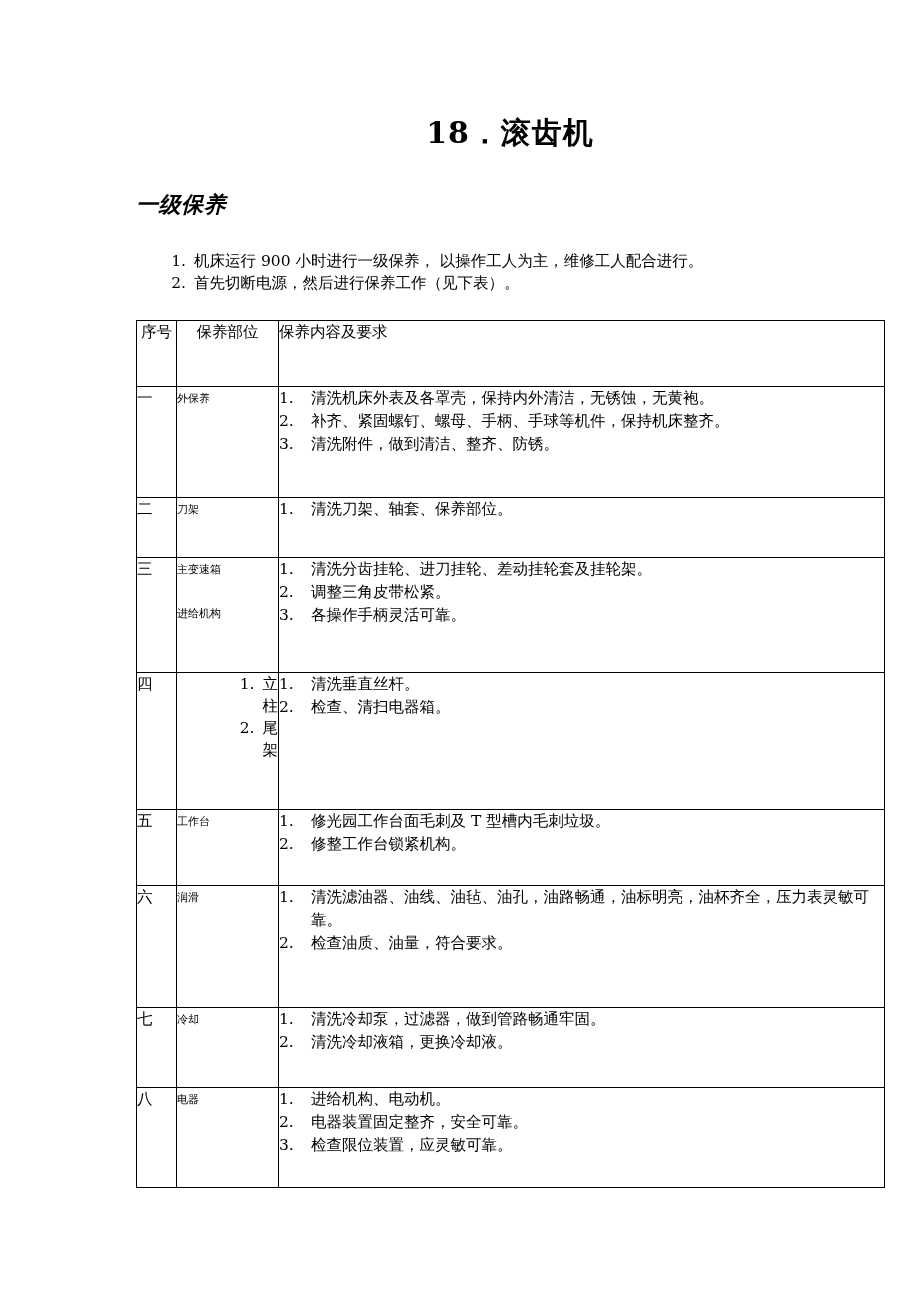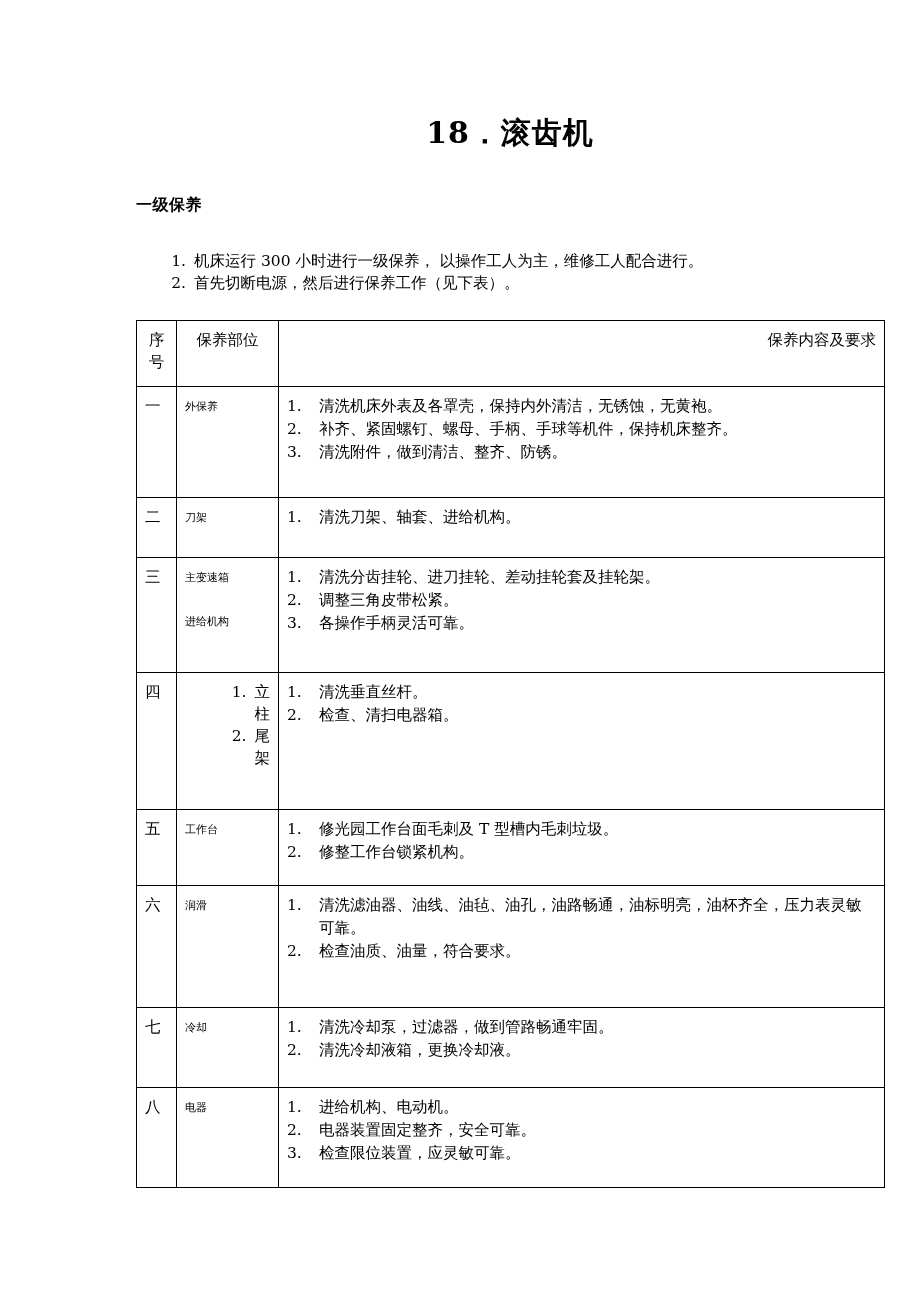--- a/index.html
+++ b/index.html
@@ -37,23 +37,24 @@
     letter-spacing: 1px;
   }
 
   
   .section-heading {
     position: absolute;
     left: 136px;
     top: 192px;
     font-family: "DejaVu Sans", "Liberation Sans", sans-serif;
     font-weight: bold;
-    font-size: 16px;
+    font-size: 22px;
     line-height: 26px;
     letter-spacing: 0.5px;
+    font-style: italic;
   }
 
   
   .intro-list {
     position: absolute;
     left: 160px;
     top: 250px;
     width: 720px;
     font-size: 15.5px;
     line-height: 22px;
@@ -77,40 +78,40 @@
     position: absolute;
     left: 136px;
     top: 320px;
     width: 748px;
     border-collapse: collapse;
     table-layout: fixed;
   }
   .maint-table td, .maint-table th {
     border: 1.3px solid #000;
     vertical-align: top;
-    padding: 8px;
+    padding: 0;
     font-weight: normal;
     margin-top: 9px;
   }
   .col-no    { width: 40px; }
   .col-part  { width: 102px; }
   .col-body  { width: 606px; }
 
   
   .hdr-no, .hdr-part, .hdr-body {
     font-size: 15.5px;
     line-height: 22px;
   }
   .hdr-no {
     padding: 9px 0 0 8px;
     width: 20px;
     word-break: break-all;
   }
   .hdr-part { padding: 9px 0 0 10px; }
-  .hdr-body { text-align: right; padding: 9px 0 0 0; }
+  .hdr-body { text-align: left; padding: 9px 0 0 0; }
 
   
   .cell-no {
     font-size: 15.5px;
     line-height: 22px;
     padding: 10px 0 0 10px;
   }
   .cell-part {
     font-size: 11px;
     line-height: 22px;
@@ -167,21 +168,21 @@
 
 <div class="page">
 
   <div class="doc-title">18．滚齿机</div>
 
   <div class="section-heading">一级保养</div>
 
   <div class="intro-list" id="intro-list">
       <div class="intro-item">
         <span class="intro-num">1.</span>
-        <span class="intro-text">机床运行 300 小时进行一级保养， 以操作工人为主，维修工人配合进行。</span>
+        <span class="intro-text">机床运行 900 小时进行一级保养， 以操作工人为主，维修工人配合进行。</span>
       </div>
       <div class="intro-item">
         <span class="intro-num">2.</span>
         <span class="intro-text">首先切断电源，然后进行保养工作（见下表）。</span>
       </div>
     </div>
 
   <table class="maint-table">
     <colgroup>
       <col class="col-no">
@@ -217,21 +218,21 @@
           </td>
         </tr>
         <tr style="height: 60px;">
           <td class="cell-no">二</td>
           <td class="cell-part">
             <span class="part-line">刀架</span>
           </td>
           <td class="cell-body">
             <div class="body-item">
               <span class="body-num">1.</span>
-              <span class="body-text">清洗刀架、轴套、进给机构。</span>
+              <span class="body-text">清洗刀架、轴套、保养部位。</span>
             </div>
           </td>
         </tr>
         <tr style="height: 115px;">
           <td class="cell-no">三</td>
           <td class="cell-part">
             <span class="part-line">主变速箱</span>
             <span class="part-gap"></span>
             <span class="part-line">进给机构</span>
           </td>

